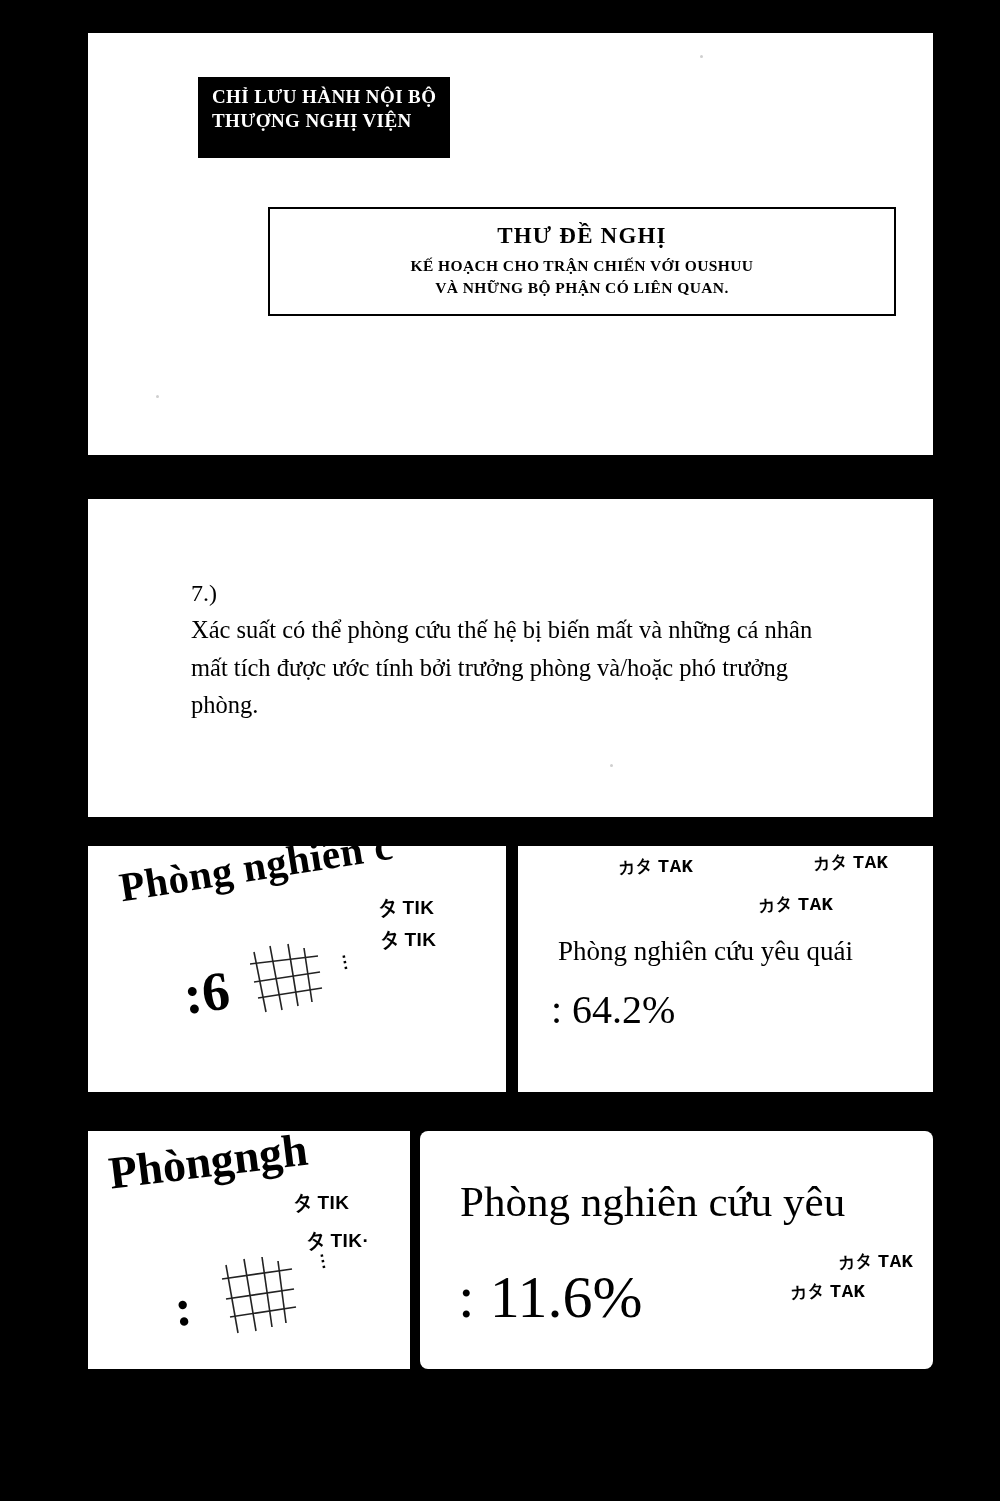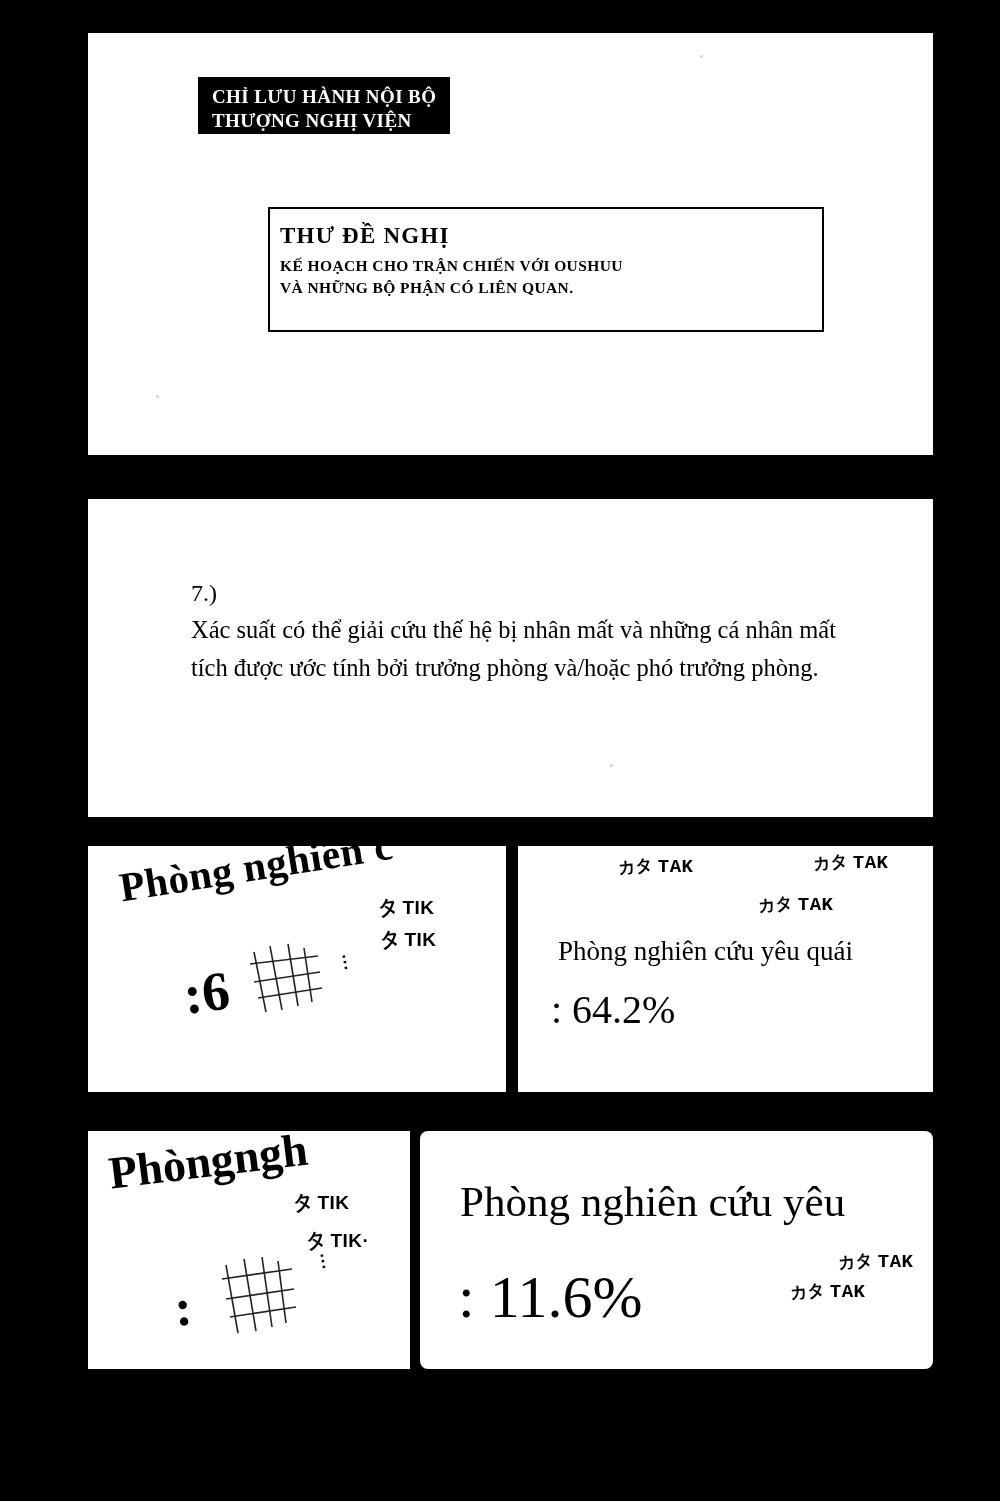--- a/index.html
+++ b/index.html
@@ -30,39 +30,39 @@
 
   
   #panel-1 { left: 88px; top: 33px; width: 845px; height: 422px; }
 
   .stamp-block {
     position: absolute;
     left: 110px;
     top: 44px;
     background: #000000;
     color: #ffffff;
-    padding: 8px 14px 0 14px;
+    padding: 8px 14px 24px 14px;
     line-height: 1.28;
     letter-spacing: 0.4px;
   }
   .stamp-line {
     display: block;
     font-weight: bold;
     font-size: 19px;
     white-space: nowrap;
   }
 
   .title-box {
     position: absolute;
     left: 180px;
     top: 174px;
-    width: 556px;
+    width: 628px;
     border: 2px solid #000000;
-    padding: 14px 10px 30px 10px;
-    text-align: left;
+    padding: 14px 10px 14px 10px;
+    text-align: center;
     box-sizing: border-box;
   }
   .title-main {
     display: block;
     font-size: 23px;
     font-weight: bold;
     letter-spacing: 1.2px;
     margin-bottom: 6px;
   }
   .title-sub {
@@ -258,21 +258,21 @@
       <span class="title-main">THƯ ĐỀ NGHỊ</span>
       <span class="title-sub">KẾ HOẠCH CHO TRẬN CHIẾN VỚI OUSHUU</span>
       <span class="title-sub">VÀ NHỮNG BỘ PHẬN CÓ LIÊN QUAN.</span>
     </div>
   </div>
 
   <div class="panel" id="panel-2">
     <div class="speck" id="speck-c"></div>
     <div class="para-wrap">
       <p class="para-num">7.)</p>
-      <p class="para-body">Xác suất có thể giải cứu thế hệ bị nhân mất và những cá nhân mất tích được ước tính bởi trưởng phòng và/hoặc phó trưởng phòng.</p>
+      <p class="para-body">Xác suất có thể phòng cứu thế hệ bị biến mất và những cá nhân mất tích được ước tính bởi trưởng phòng và/hoặc phó trưởng phòng.</p>
     </div>
   </div>
 
   <div class="panel" id="panel-3">
     <div class="tilt-head" id="p3-head">Phòng nghiên c</div>
 
     <div id="p3-value">:6</div>
 
     <svg class="scratch-svg" style="left:160px; top:92px;" width="120" height="90" viewBox="0 0 120 90">
       <g stroke="#222" stroke-width="1.6" fill="none">

